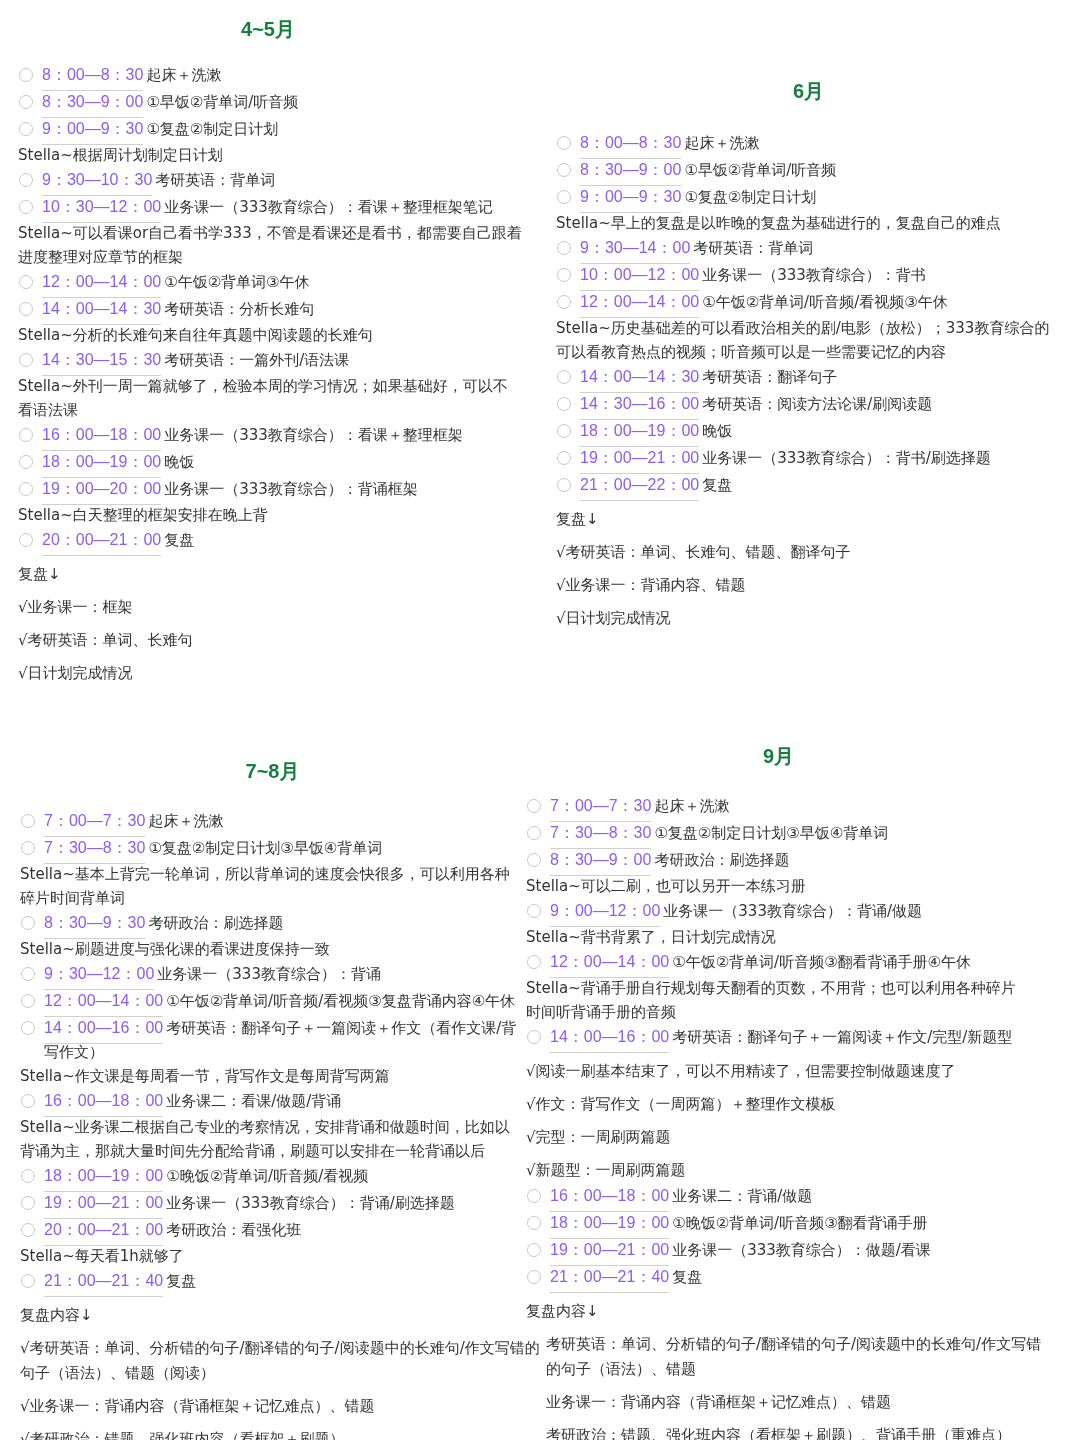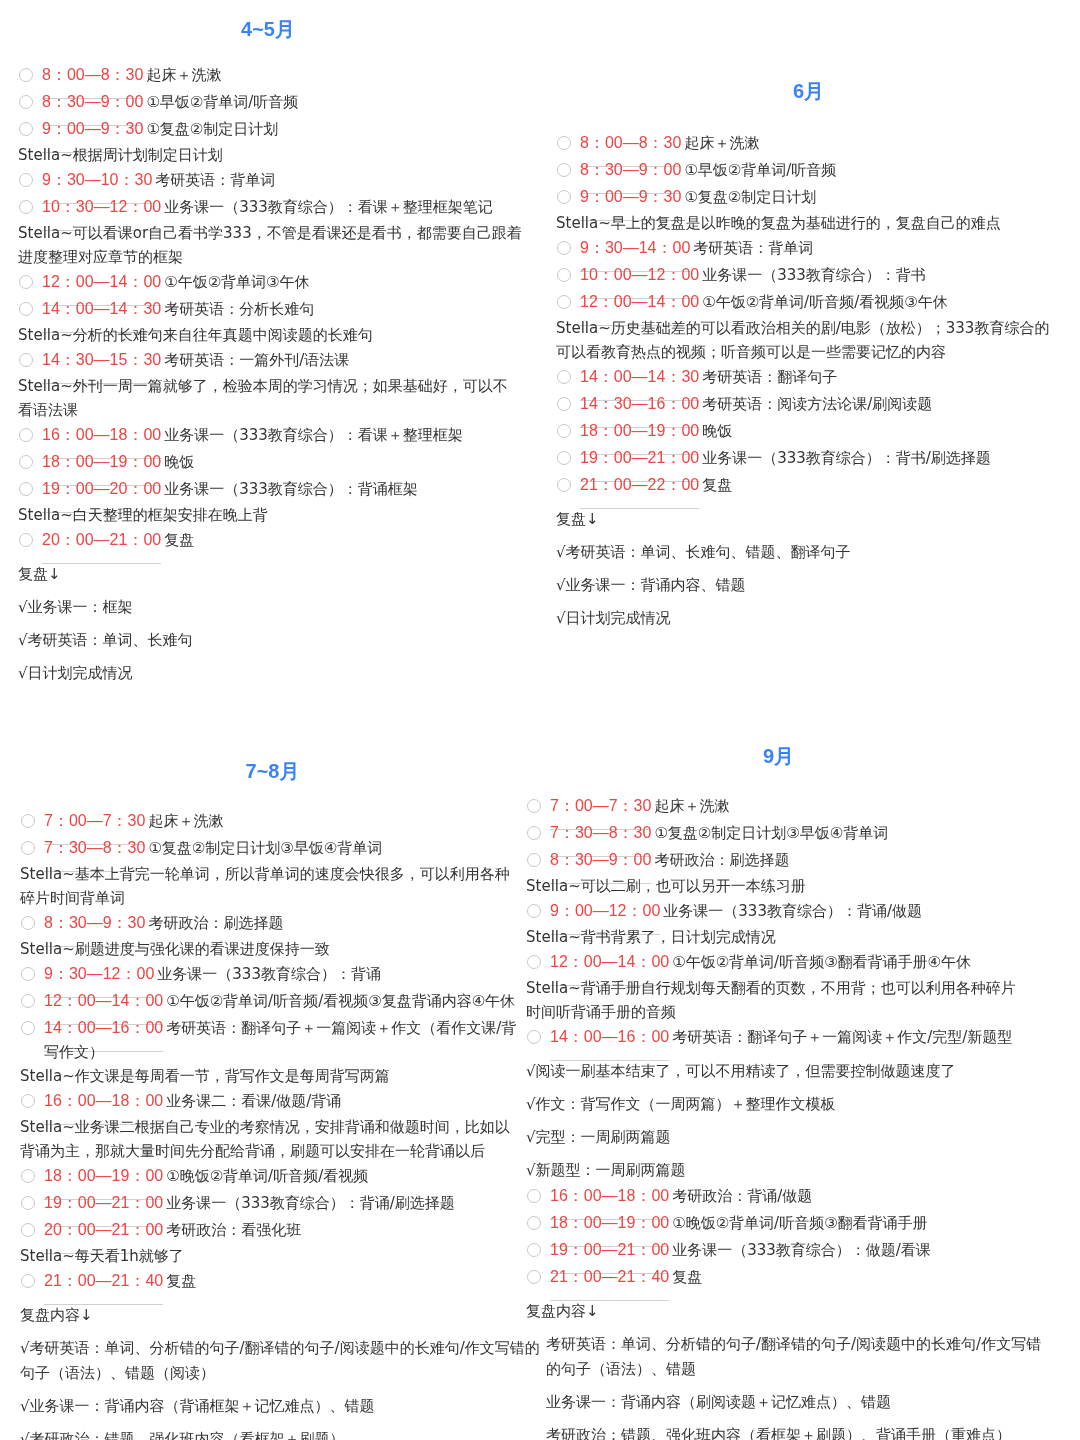--- a/index.html
+++ b/index.html
@@ -8,37 +8,37 @@
     font-family: "DejaVu Sans", "Liberation Sans", sans-serif;
     color: #333333;
   }
   .panel { position: absolute; width: 540px; box-sizing: border-box; }
   .p-tl { left: 0; top: 0; padding: 0 0 0 18px; }
   .p-tr { left: 540px; top: 0; padding: 0 0 0 16px; }
   .p-bl { left: 0; top: 744px; padding: 0 0 0 20px; }
   .p-br { left: 508px; top: 735px; padding: 0 0 0 18px; }
   .title {
     font-family: "Liberation Sans", "DejaVu Sans", sans-serif;
-    font-weight: bold; font-size: 20px; color: #3b82f6; text-align: center;
+    font-weight: bold; font-size: 20px; color: #15803d; text-align: center;
     height: 30px; line-height: 30px;
   }
   .p-tl .title { margin-top: 14px; margin-bottom: 18px; width: 500px; }
   .p-tr .title { margin-top: 76px; margin-bottom: 24px; width: 505px; }
   .p-bl .title { margin-top: 12px; margin-bottom: 22px; width: 505px; }
   .p-br .title { margin-top: 6px; margin-bottom: 22px; width: 505px; }
   .lines { font-size: 15px; line-height: 25px; }
   .task { display: flex; align-items: flex-start; min-height: 27px; line-height: 27px; }
   .check {
     flex: 0 0 auto; width: 14px; height: 14px; border: 1px solid #c8c8c8;
     border-radius: 50%; margin: 6px 9px 0 1px; box-sizing: border-box; background: #fff;
   }
   .task-body { flex: 1 1 auto; padding-right: 14px; line-height: 24px; padding-top: 1px; }
   .time {
-    border-bottom: 1px solid #d0d0d0; padding-bottom: 15px; margin-right: 3px;
-    font-family: "Liberation Sans", "DejaVu Sans", sans-serif; font-size: 16px; color: #ef4444;
+    border-bottom: 1px solid #d0d0d0; padding-bottom: 7px; margin-right: 3px;
+    font-family: "Liberation Sans", "DejaVu Sans", sans-serif; font-size: 16px; color: #8b5cf6;
   }
   .note { line-height: 24px; padding-right: 18px; }
   .plain { line-height: 25px; margin-top: 8px; }
   .indent { padding-left: 20px; }
 </style>
 </head>
 <body>
 
 <div class="panel p-tl">
   <div class="title">4~5月</div>
@@ -248,33 +248,33 @@
       <div class="task">
         <span class="check"></span>
         <span class="task-body"><span class="time">14：00—16：00</span><span>考研英语：翻译句子＋一篇阅读＋作文/完型/新题型</span></span>
       </div>
       <div class="plain">√阅读一刷基本结束了，可以不用精读了，但需要控制做题速度了</div>
       <div class="plain">√作文：背写作文（一周两篇）＋整理作文模板</div>
       <div class="plain">√完型：一周刷两篇题</div>
       <div class="plain">√新题型：一周刷两篇题</div>
       <div class="task">
         <span class="check"></span>
-        <span class="task-body"><span class="time">16：00—18：00</span><span>考研政治：背诵/做题</span></span>
+        <span class="task-body"><span class="time">16：00—18：00</span><span>业务课二：背诵/做题</span></span>
       </div>
       <div class="task">
         <span class="check"></span>
         <span class="task-body"><span class="time">18：00—19：00</span><span>①晚饭②背单词/听音频③翻看背诵手册</span></span>
       </div>
       <div class="task">
         <span class="check"></span>
         <span class="task-body"><span class="time">19：00—21：00</span><span>业务课一（333教育综合）：做题/看课</span></span>
       </div>
       <div class="task">
         <span class="check"></span>
         <span class="task-body"><span class="time">21：00—21：40</span><span>复盘</span></span>
       </div>
       <div class="plain">复盘内容↓</div>
       <div class="plain indent">考研英语：单词、分析错的句子/翻译错的句子/阅读题中的长难句/作文写错的句子（语法）、错题</div>
-      <div class="plain indent">业务课一：背诵内容（刷阅读题＋记忆难点）、错题</div>
+      <div class="plain indent">业务课一：背诵内容（背诵框架＋记忆难点）、错题</div>
       <div class="plain indent">考研政治：错题、强化班内容（看框架＋刷题）、背诵手册（重难点）</div>
       <div class="plain indent">业务课二：背诵内容（背诵框架＋记忆难点）、错题</div>
     </div>
 </div>
 
 </body></html>

